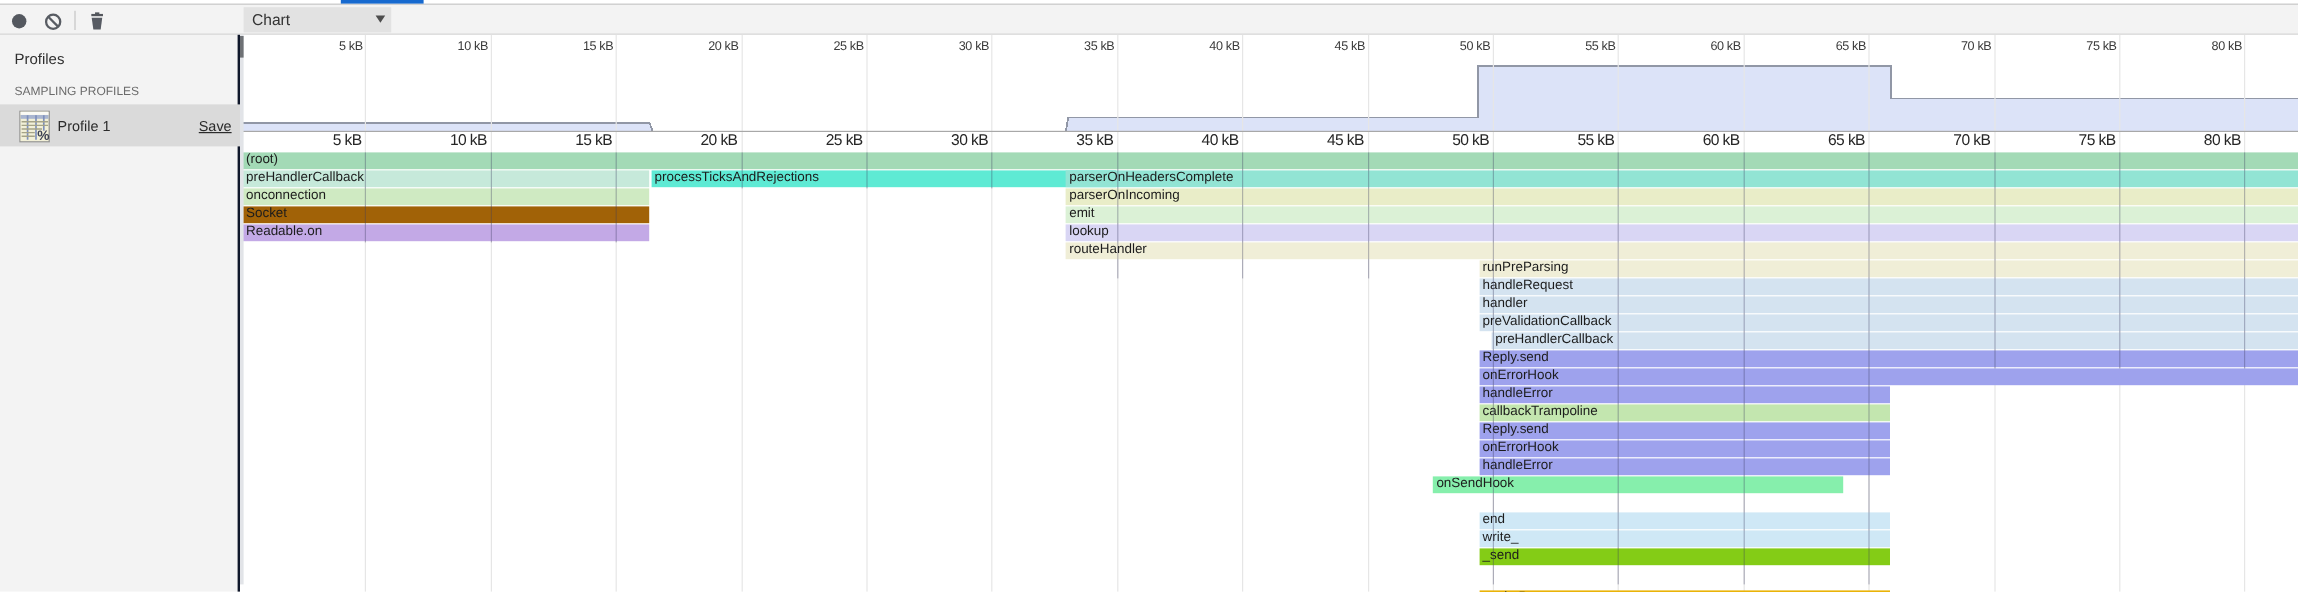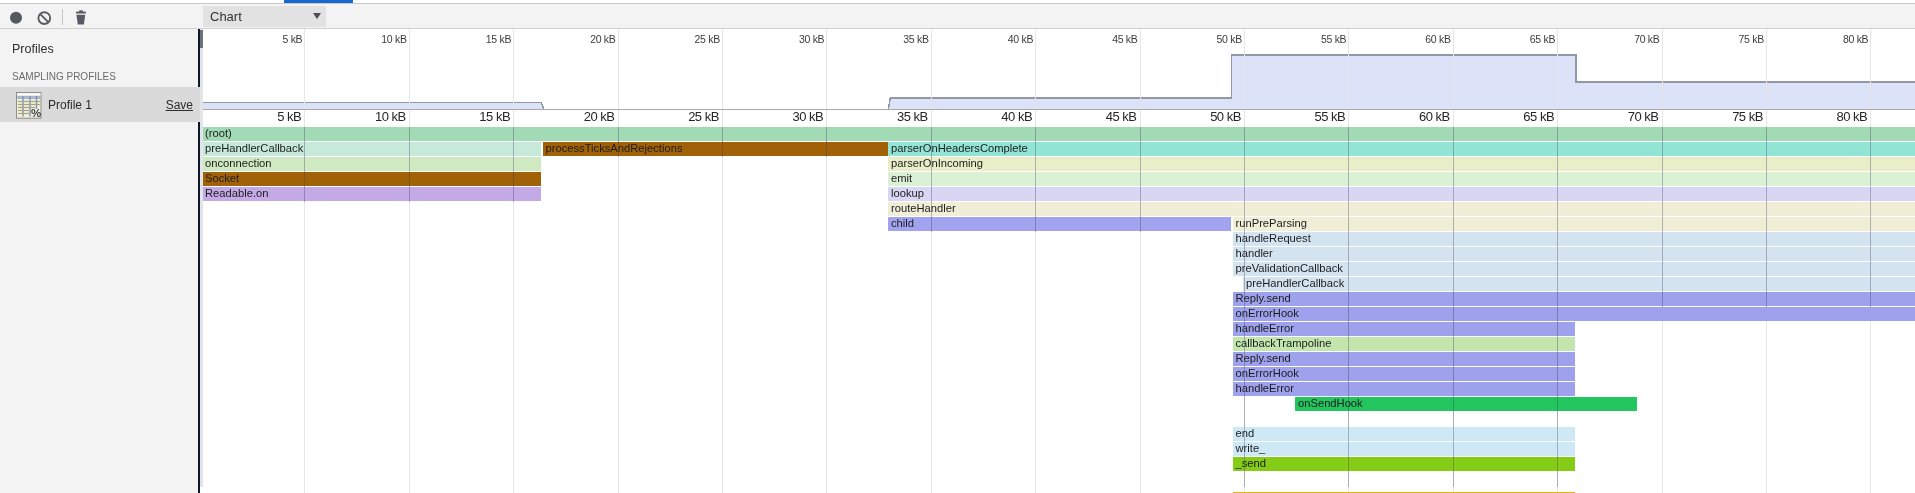--- a/index.html
+++ b/index.html
@@ -107,43 +107,42 @@
 <div class="rlb" style="left:1066.5px">45 kB</div>
 <div class="rlb" style="left:1170.9px">50 kB</div>
 <div class="rlb" style="left:1275.3px">55 kB</div>
 <div class="rlb" style="left:1379.7px">60 kB</div>
 <div class="rlb" style="left:1484.1px">65 kB</div>
 <div class="rlb" style="left:1588.5px">70 kB</div>
 <div class="rlb" style="left:1692.9px">75 kB</div>
 <div class="rlb" style="left:1797.3px">80 kB</div>
   <div class="bar" style="left:202.0px;top:127.0px;width:1713.0px;background:#a3dab6">(root)</div>
 <div class="bar" style="left:202.0px;top:142.0px;width:339.3px;background:#c6e9da">preHandlerCallback</div>
-<div class="bar" style="left:542.5px;top:142.0px;width:387px;background:#a16207">processTicksAndRejections</div>
+<div class="bar" style="left:542.5px;top:142.0px;width:387px;background:#5eead4">processTicksAndRejections</div>
 <div class="bar" style="left:888.0px;top:142.0px;width:1027.0px;background:#92e4d4">parserOnHeadersComplete</div>
 <div class="bar" style="left:202.0px;top:157.0px;width:339.3px;background:#cfeac2">onconnection</div>
 <div class="bar" style="left:888.0px;top:157.0px;width:1027.0px;background:#e9edc8">parserOnIncoming</div>
 <div class="bar" style="left:202.0px;top:172.0px;width:339.3px;background:#a16207">Socket</div>
 <div class="bar" style="left:888.0px;top:172.0px;width:1215px;background:#dbf1d6">emit</div>
 <div class="bar" style="left:202.0px;top:187.0px;width:339.3px;background:#c3a9e6">Readable.on</div>
 <div class="bar" style="left:888.0px;top:187.0px;width:1027.0px;background:#d9d6f4">lookup</div>
 <div class="bar" style="left:888.0px;top:202.0px;width:1027.0px;background:#f0eed7">routeHandler</div>
-<div class="bar" style="left:888.0px;top:217.0px;width:343.0px;background:#a2a3ef">child</div>
 <div class="bar" style="left:1232.5px;top:217.0px;width:682.5px;background:#f0eed7">runPreParsing</div>
 <div class="bar" style="left:1232.5px;top:232.0px;width:682.5px;background:#d4e3f0">handleRequest</div>
 <div class="bar" style="left:1232.5px;top:247.0px;width:682.5px;background:#d4e3f0">handler</div>
 <div class="bar" style="left:1232.5px;top:262.0px;width:682.5px;background:#d4e3f0">preValidationCallback</div>
 <div class="bar" style="left:1243px;top:277.0px;width:682.5px;background:#d4e3f0">preHandlerCallback</div>
 <div class="bar" style="left:1232.5px;top:292.0px;width:682.5px;background:#9ea2ed">Reply.send</div>
 <div class="bar" style="left:1232.5px;top:307.0px;width:682.5px;background:#9ea2ed">onErrorHook</div>
 <div class="bar" style="left:1232.5px;top:322.0px;width:342.0px;background:#9ea2ed">handleError</div>
 <div class="bar" style="left:1232.5px;top:337.0px;width:342.0px;background:#c3e6af">callbackTrampoline</div>
 <div class="bar" style="left:1232.5px;top:352.0px;width:342.0px;background:#9ea2ed">Reply.send</div>
 <div class="bar" style="left:1232.5px;top:367.0px;width:342.0px;background:#9ea2ed">onErrorHook</div>
 <div class="bar" style="left:1232.5px;top:382.0px;width:342.0px;background:#9ea2ed">handleError</div>
-<div class="bar" style="left:1295px;top:397.0px;width:342.0px;background:#22c55e">onSendHook</div>
+<div class="bar" style="left:1194px;top:397.0px;width:342.0px;background:#86efac">onSendHook</div>
 <div class="bar" style="left:1232.5px;top:427.0px;width:342.0px;background:#cfe8f6">end</div>
 <div class="bar" style="left:1232.5px;top:442.0px;width:342.0px;background:#cfe8f6">write_</div>
 <div class="bar" style="left:1232.5px;top:457.0px;width:342.0px;background:#84cc16">_send</div>
 <div class="bar" style="left:1232.5px;top:492px;width:342.0px;background:#eab308">_writeRaw</div>
   <div class="gld" style="left:304.3px;top:127px;height:75px"></div>
 <div class="gld" style="left:408.7px;top:127px;height:75px"></div>
 <div class="gld" style="left:513.1px;top:127px;height:75px"></div>
 <div class="gld" style="left:617.5px;top:127px;height:30px"></div>
 <div class="gld" style="left:721.9px;top:127px;height:30px"></div>
 <div class="gld" style="left:826.3px;top:127px;height:30px"></div>

